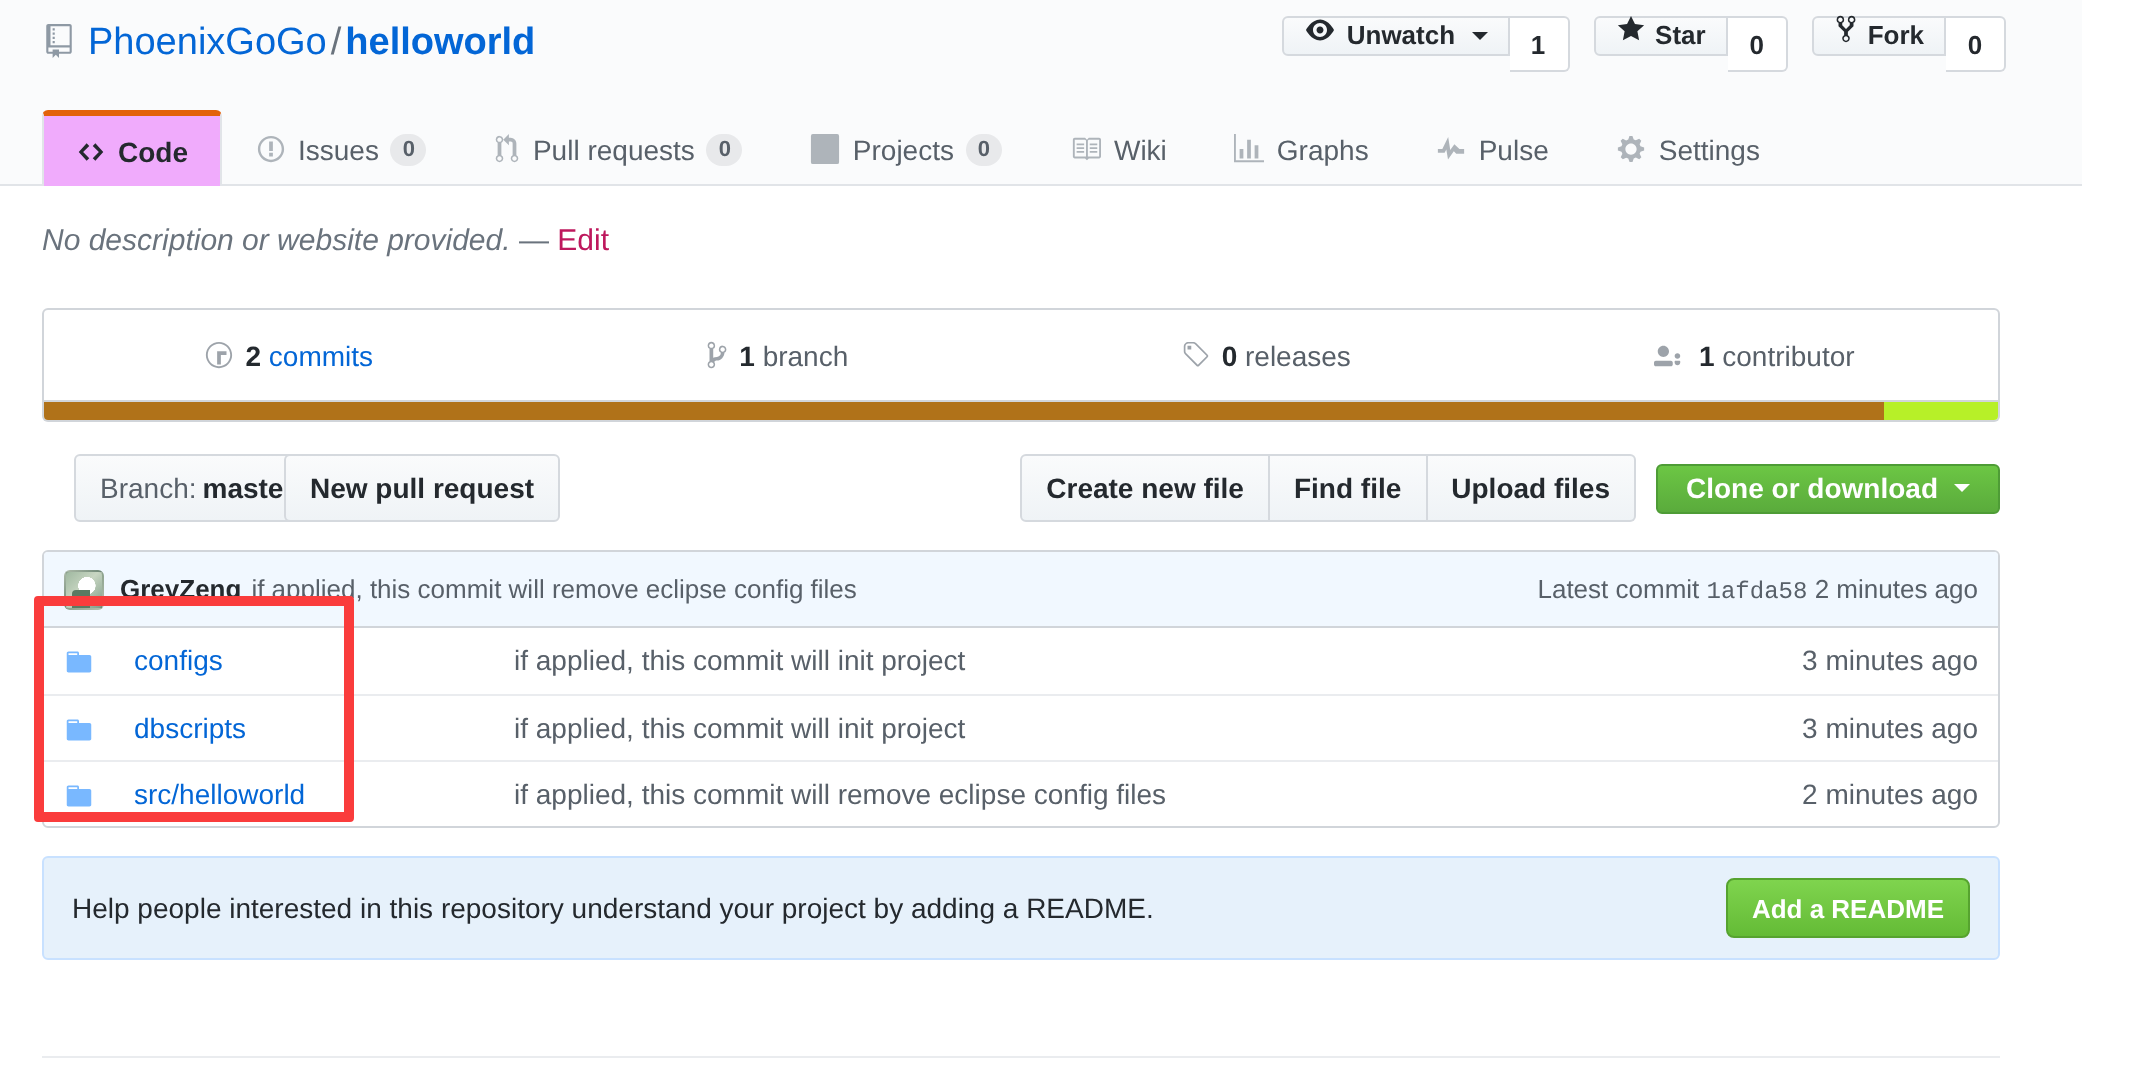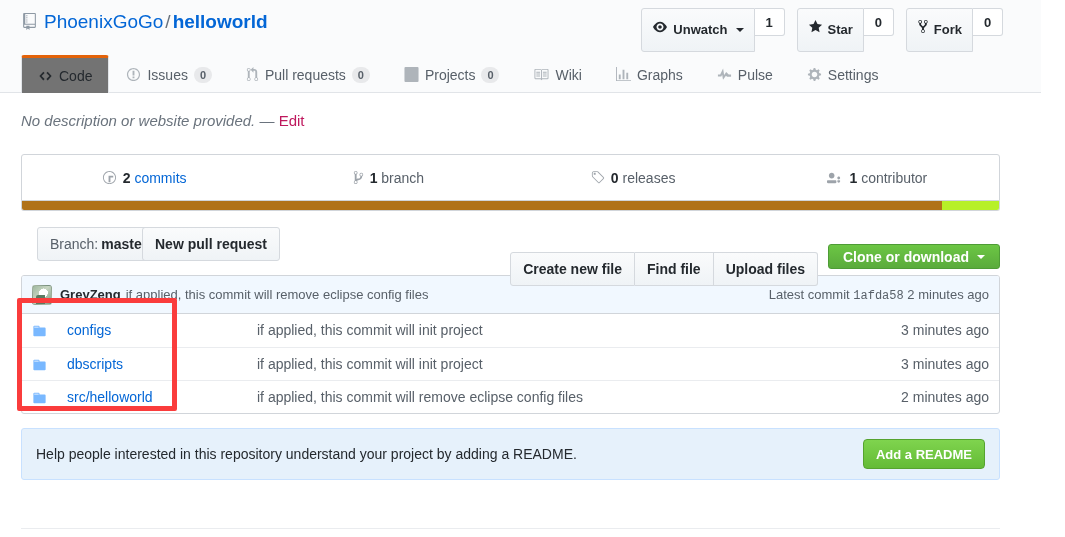--- a/index.html
+++ b/index.html
@@ -37,21 +37,21 @@
   .repo-title .name { font-weight: 700; }
 
   
   .hdr-actions {
     position: absolute; right: 38px; top: 8px;
     display: flex; align-items: flex-start; gap: 12px;
   }
   .btn-group { display: flex; }
   .btn-social {
     display: flex; align-items: center; gap: 5px;
-    height: 44px; padding: 0 10px;
+    height: 20px; padding: 0 10px;
     background: linear-gradient(#fafbfc, #eff3f6);
     border: 1px solid #d5d9de;
     border-radius: 3px 0 0 3px;
     font-size: 13px; font-weight: 700; color: #24292e;
     line-height: 26px; white-space: nowrap;
     cursor: pointer;
   }
   .btn-count {
     display: flex; align-items: center; justify-content: center;
     min-width: 30px; height: 28px; padding: 0 8px;
@@ -77,22 +77,22 @@
   }
   .nav-item {
     display: flex; align-items: center; gap: 6px;
     padding: 0 16px; height: 38px;
     font-size: 14px; color: #586069;
     border: 1px solid transparent;
     border-bottom: none;
     white-space: nowrap; cursor: pointer;
   }
   .nav-item.selected {
-    color: #24292e; font-weight: 400;
-    background: #737373;
+    color: #24292e; font-weight: 700;
+    background: #f0abfc;
     border-color: #e1e4e8;
     border-top: 3px solid #e36209;
     border-radius: 3px 3px 0 0;
     padding-top: 0;
   }
   .nav-counter {
     display: inline-block;
     min-width: 18px; padding: 1px 5px;
     background: rgba(27,31,35,.08);
     border-radius: 20px;
@@ -167,21 +167,21 @@
   .btn-branch { position: absolute; left: 16px; top: 0; font-weight: 400; }
   .btn-branch .lbl { color: #586069; }
   .btn-branch .bval { color: #24292e; font-weight: 600; padding-left: 3px;}
   .btn-newpr { position: absolute; left: 121px; top: 0; }
 
   .right-actions {
     position: absolute; right: 0; top: 0;
     display: flex; align-items: center;
   }
   .seg-group { display: flex; }
-  .seg-group .btn { border-radius: 0; border-left: none; margin-top: 25px; }
+  .seg-group .btn { border-radius: 0; border-left: none; }
   .seg-group .btn:first-child { border-radius: 3px 0 0 3px; border-left: 1px solid #d5d9de; }
   .seg-group .btn:last-child { border-radius: 0 3px 3px 0; }
   .btn-green {
     margin-left: 10px;
     background: linear-gradient(#6cc644, #5aab3c);
     border: 1px solid #4e9c36;
     color: #fff;
     font-weight: 600;
     height: 25px; padding: 0 14px;
     border-radius: 3px;

